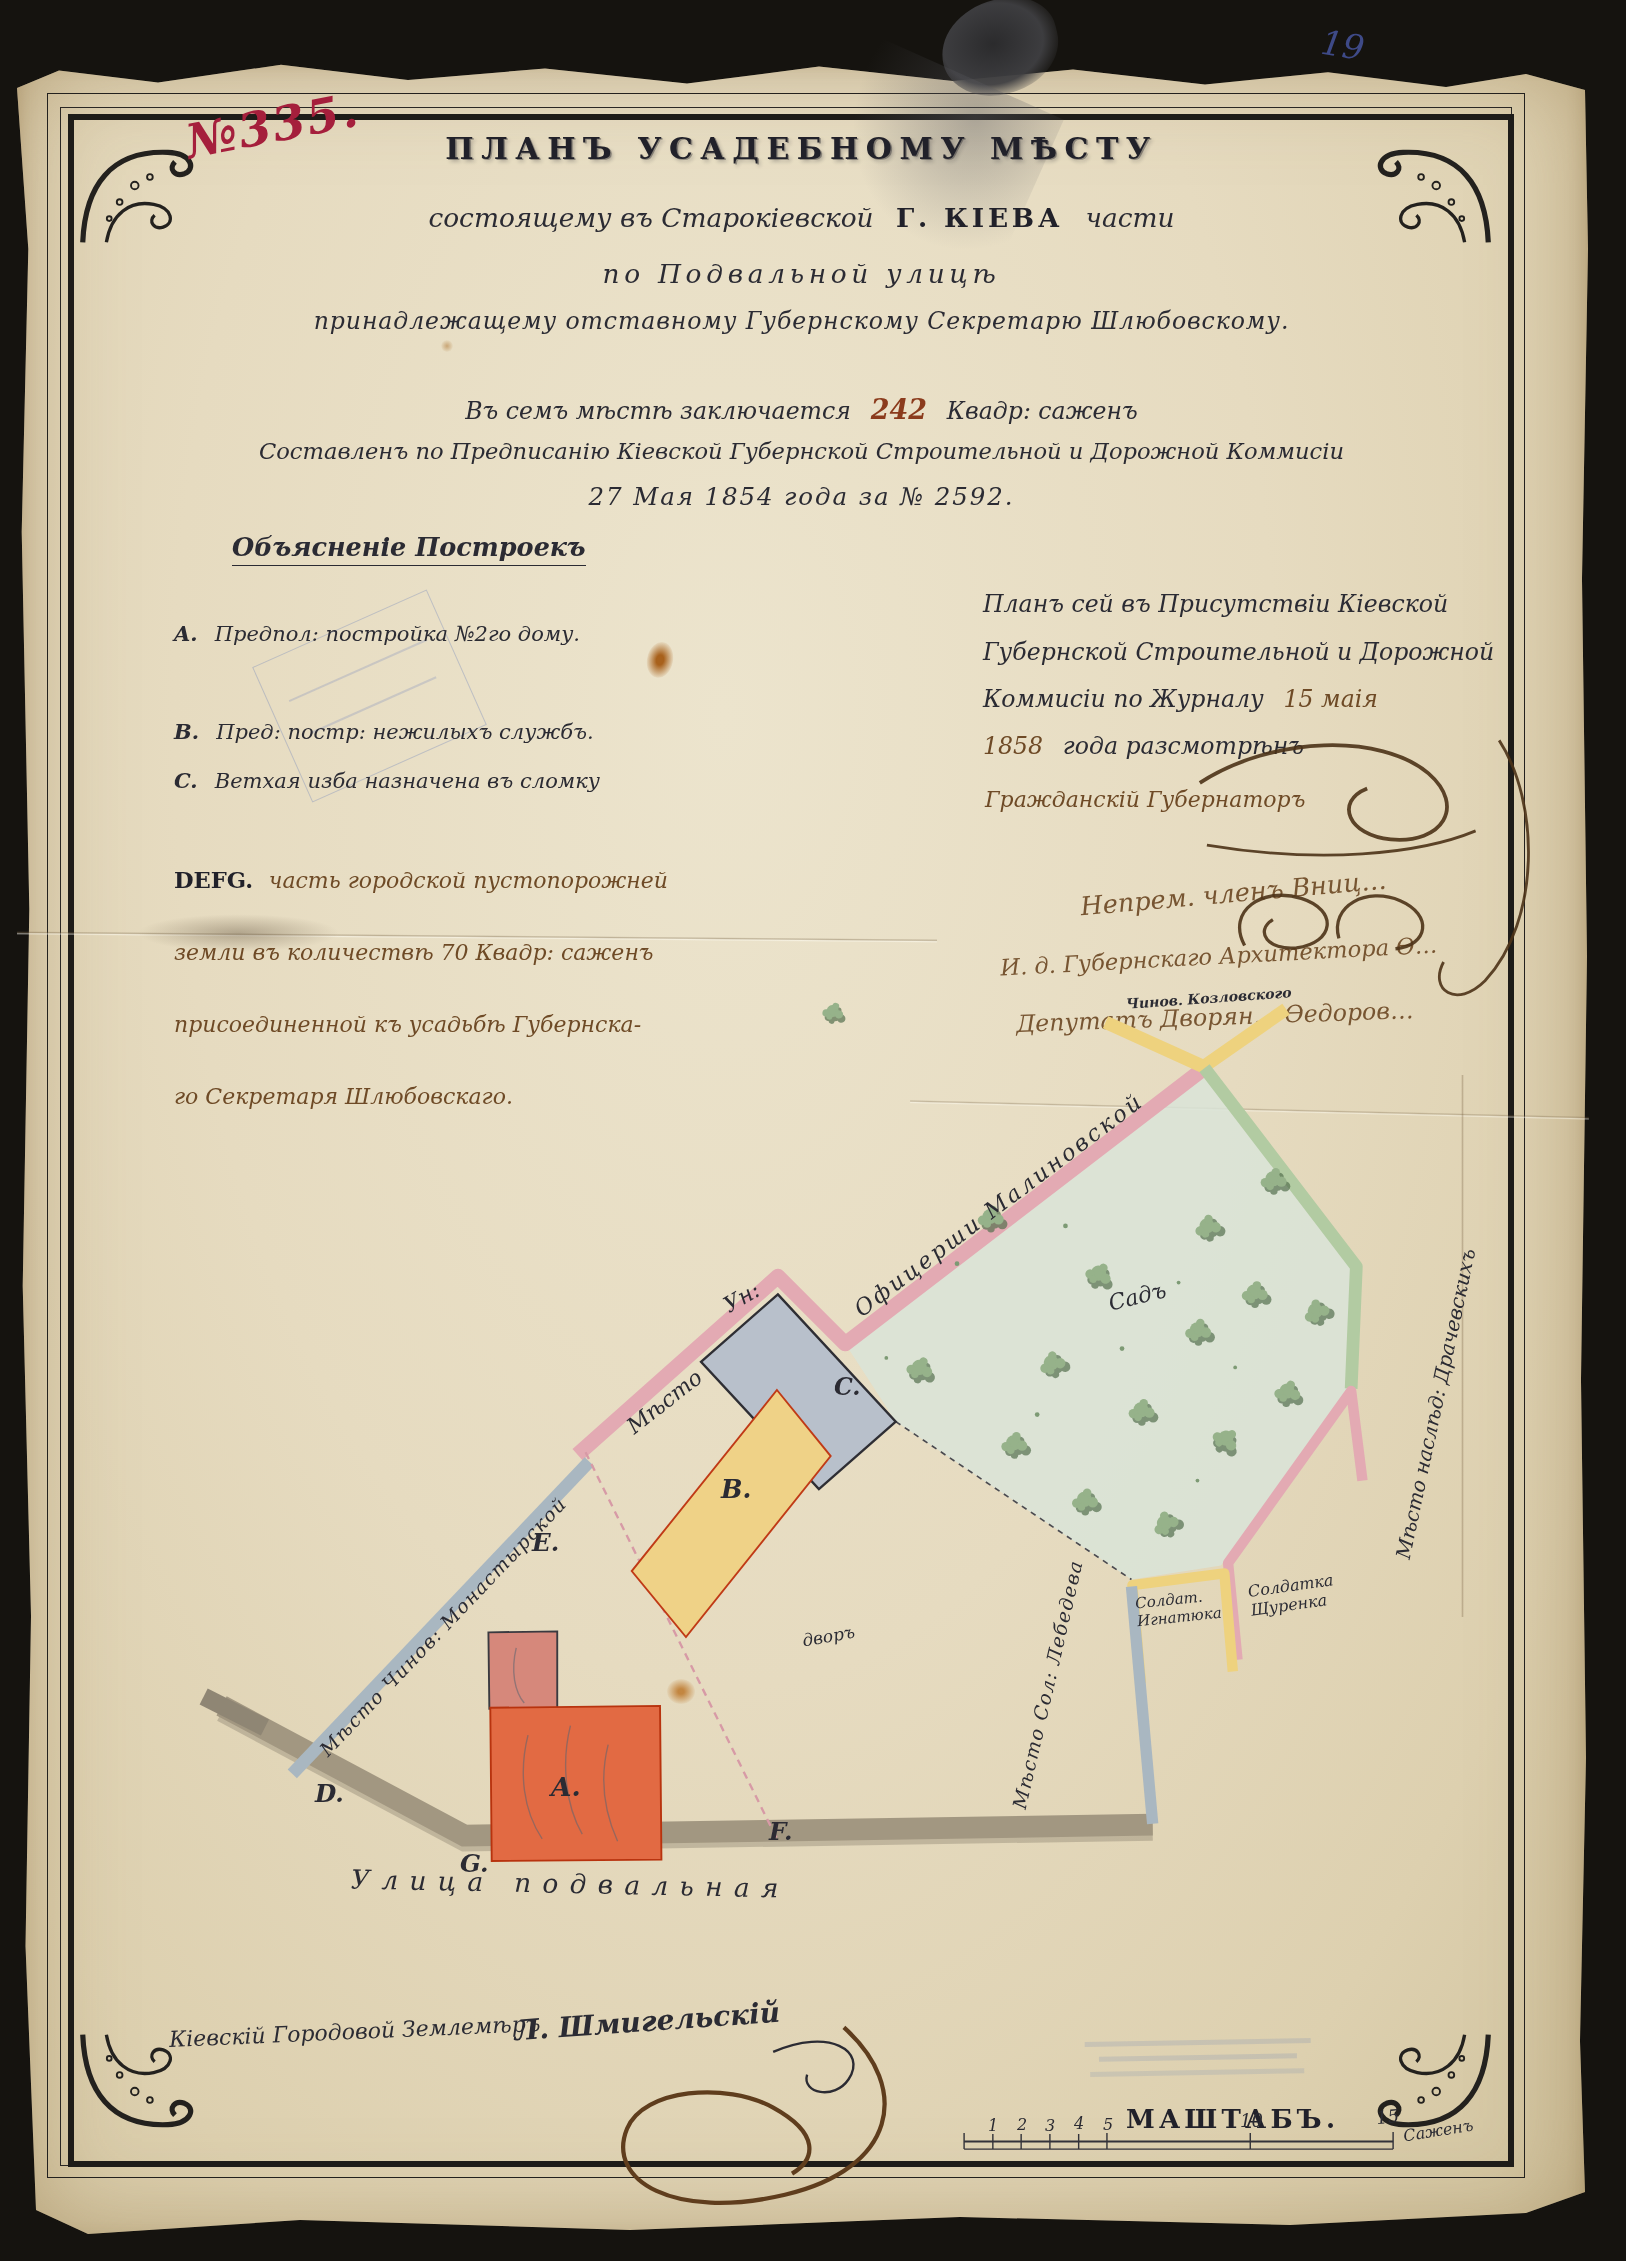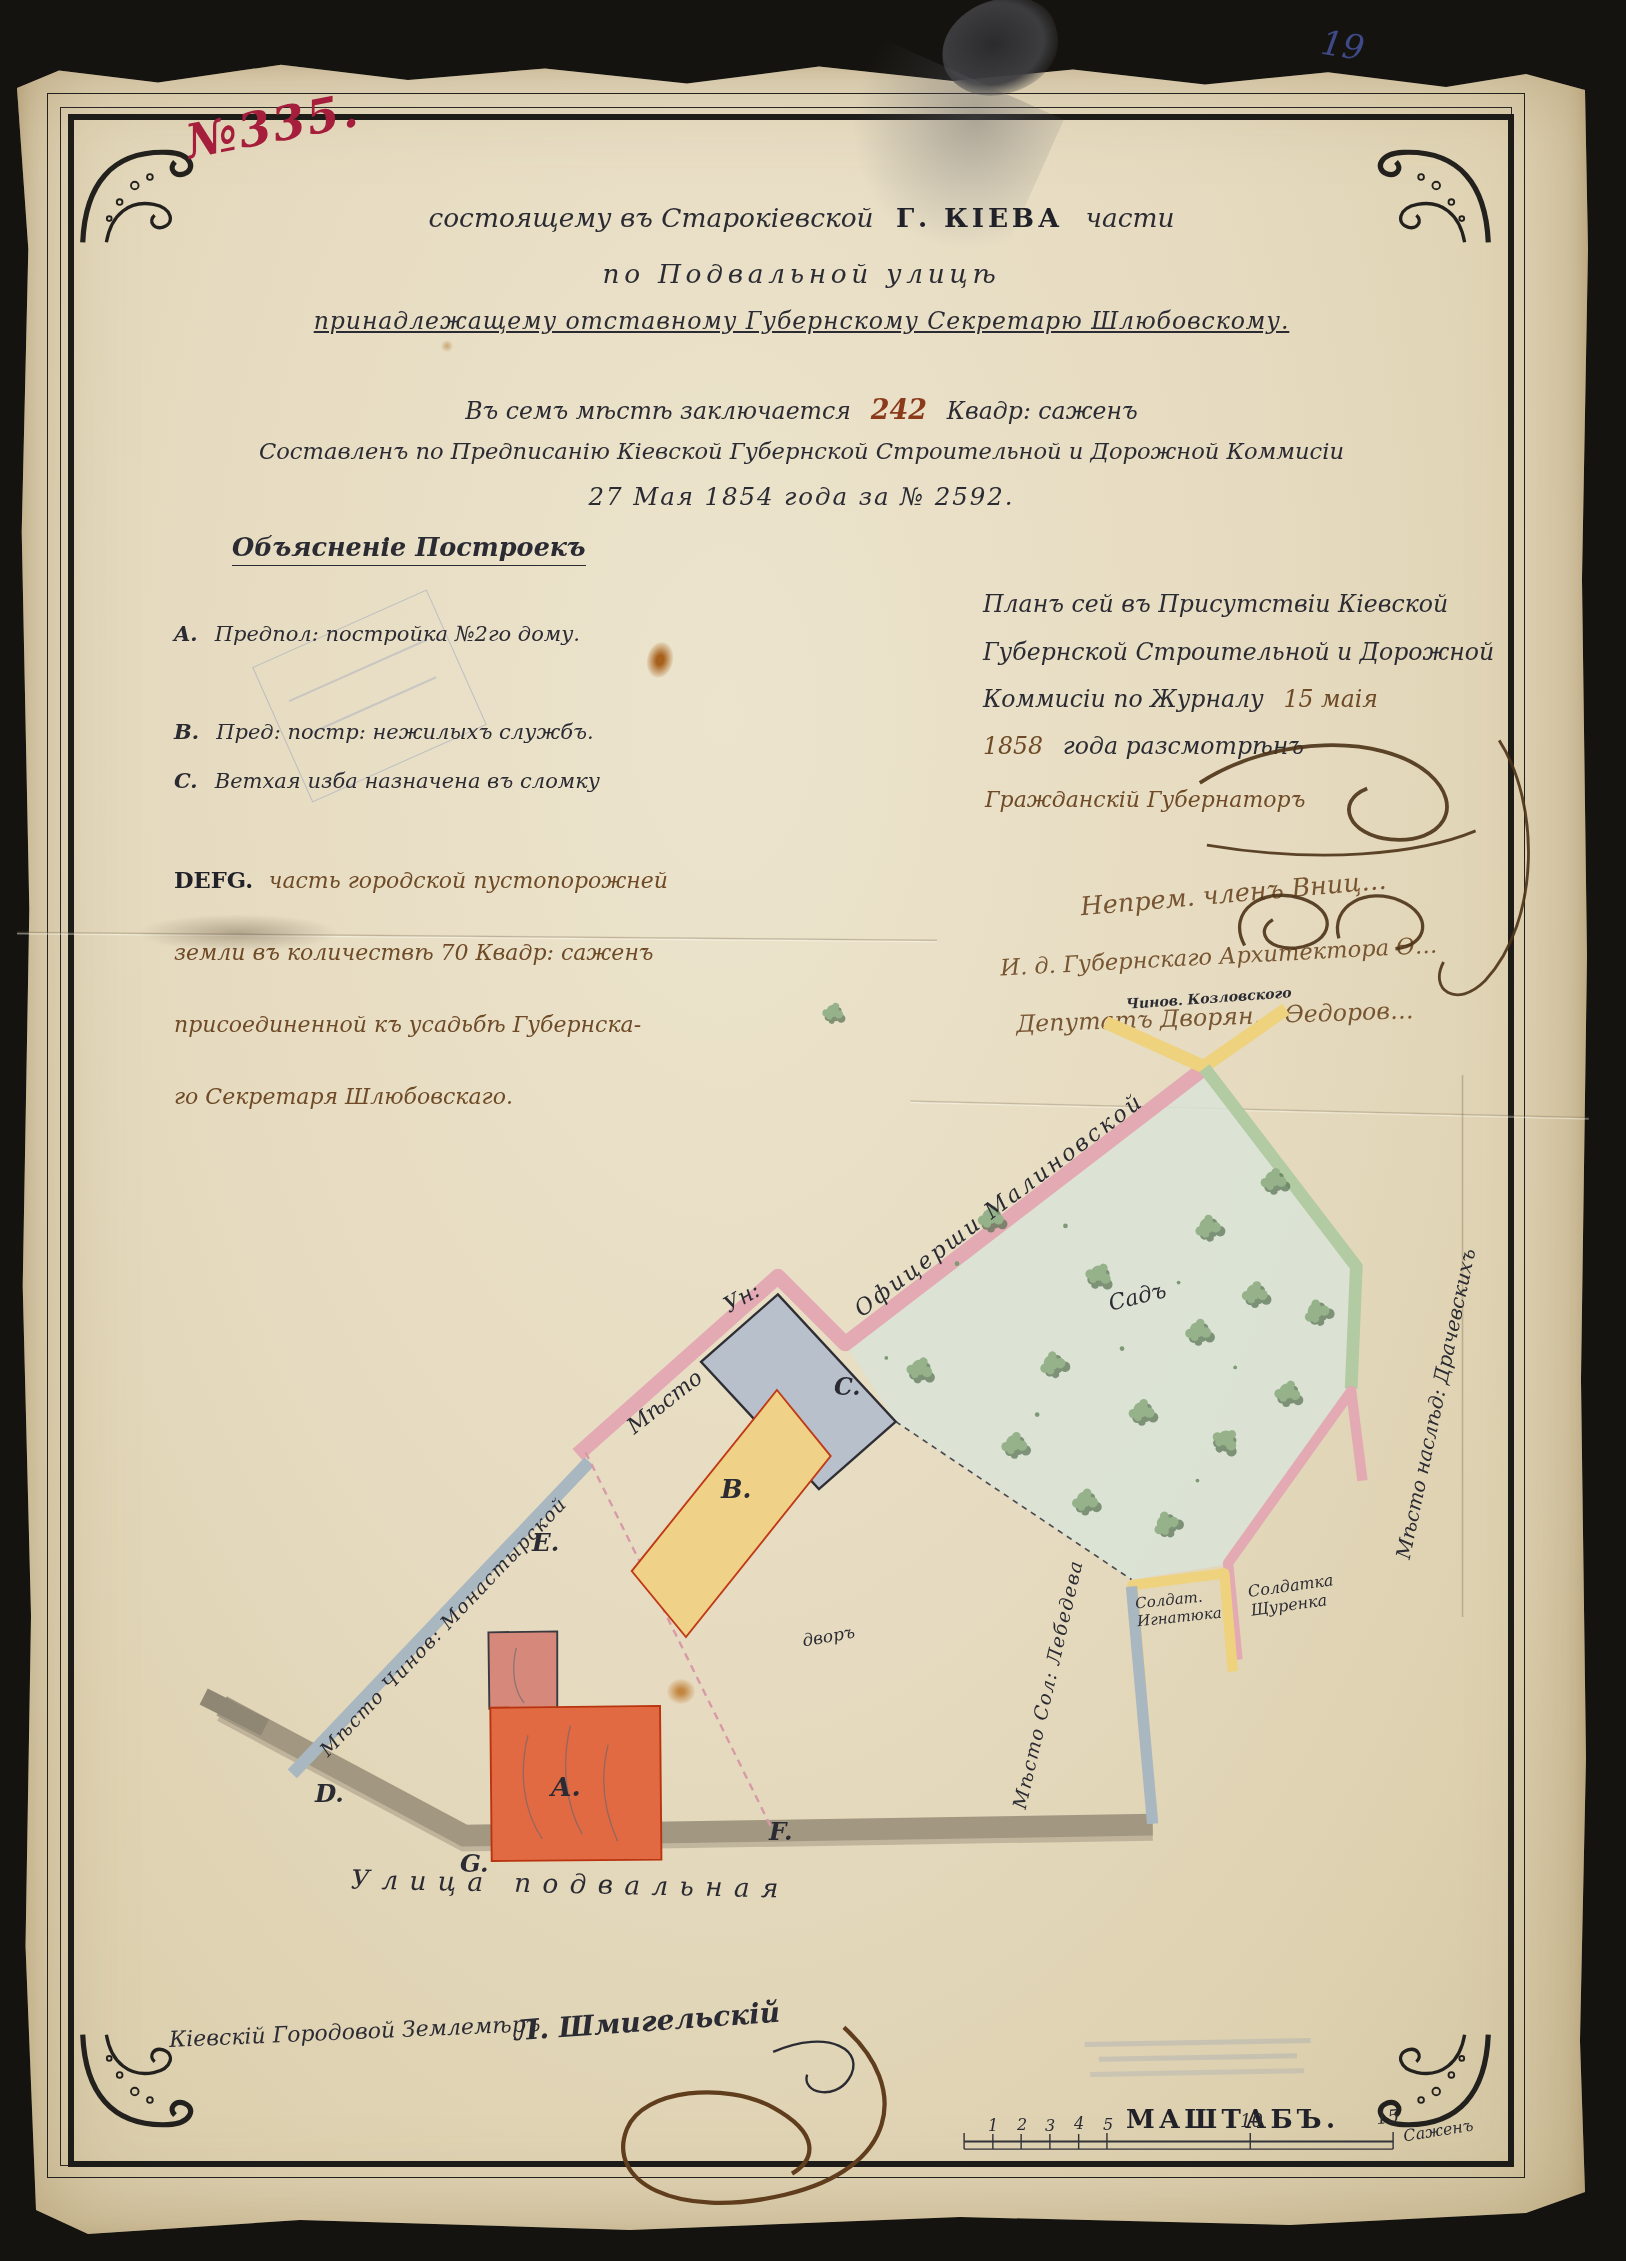--- a/index.html
+++ b/index.html
@@ -92,27 +92,28 @@
   <div class="abs" style="left:1085px;top:2036px;width:226px;height:47px;transform:rotate(-1deg);">
     <div class="abs" style="left:0;top:3.8px;width:100%;height:5.2px;background:rgba(80,110,180,.16);"></div>
     <div class="abs" style="left:6%;top:19px;width:88%;height:5.2px;background:rgba(80,110,180,.16);"></div>
     <div class="abs" style="left:2%;top:34px;width:95%;height:5.2px;background:rgba(80,110,180,.14);"></div>
   </div>
 
   <div class="abs hand" style="left:1321px;top:24.5px;font-size:34px;color:#46549d;transform:rotate(9deg);opacity:.85;">19</div>
 
   <div class="abs hand" style="left:185px;top:98px;font-size:47px;font-weight:bold;color:#a51f3c;transform:rotate(-11deg);letter-spacing:1.9px;">№335.</div>
 
+  <div class="abs centerline print shadowed" style="top:131px;font-size:30px;letter-spacing:7.5px;">ПЛАНЪ УСАДЕБНОМУ МѢСТУ</div>
   <div class="abs centerline" style="top:202px;font-size:26.4px;">
     <span class="hand">состоящему въ Старокіевской</span>
     <span class="print" style="letter-spacing:3.8px;margin:6px 14px;">Г. КІЕВА</span>
     <span class="hand">части</span>
   </div>
   <div class="abs centerline hand" style="top:258px;font-size:26.4px;letter-spacing:4.7px;">по Подвальной улицѣ</div>
-  <div class="abs centerline hand" style="top:307px;font-size:23.6px;letter-spacing:0.9px;text-decoration:underline;">принадлежащему отставному Губернскому Секретарю Шлюбовскому.</div>
+  <div class="abs centerline hand" style="top:307px;font-size:23.6px;letter-spacing:0.9px;">принадлежащему отставному Губернскому Секретарю Шлюбовскому.</div>
   <div class="abs centerline" style="top:394px;font-size:23.6px;">
     <span class="hand">Въ семъ мѣстѣ заключается</span>
     <span class="hand" style="color:#8b3b1c;font-weight:bold;font-size:27px;margin:0 12.3px;">242</span>
     <span class="hand">Квадр: саженъ</span>
   </div>
   <div class="abs centerline hand" style="top:438px;font-size:22.6px;">Составленъ по Предписанію Кіевской Губернской Строительной и Дорожной Коммисіи</div>
   <div class="abs centerline hand" style="top:482px;font-size:24.5px;letter-spacing:1.9px;">27 Мая 1854 года за № 2592.</div>
 
   <div class="abs hand" style="left:232px;top:532px;font-size:25.5px;font-weight:bold;border-bottom:1.9px solid #2b2b33;padding-bottom:2.8px;">Объясненіе Построекъ</div>
 

